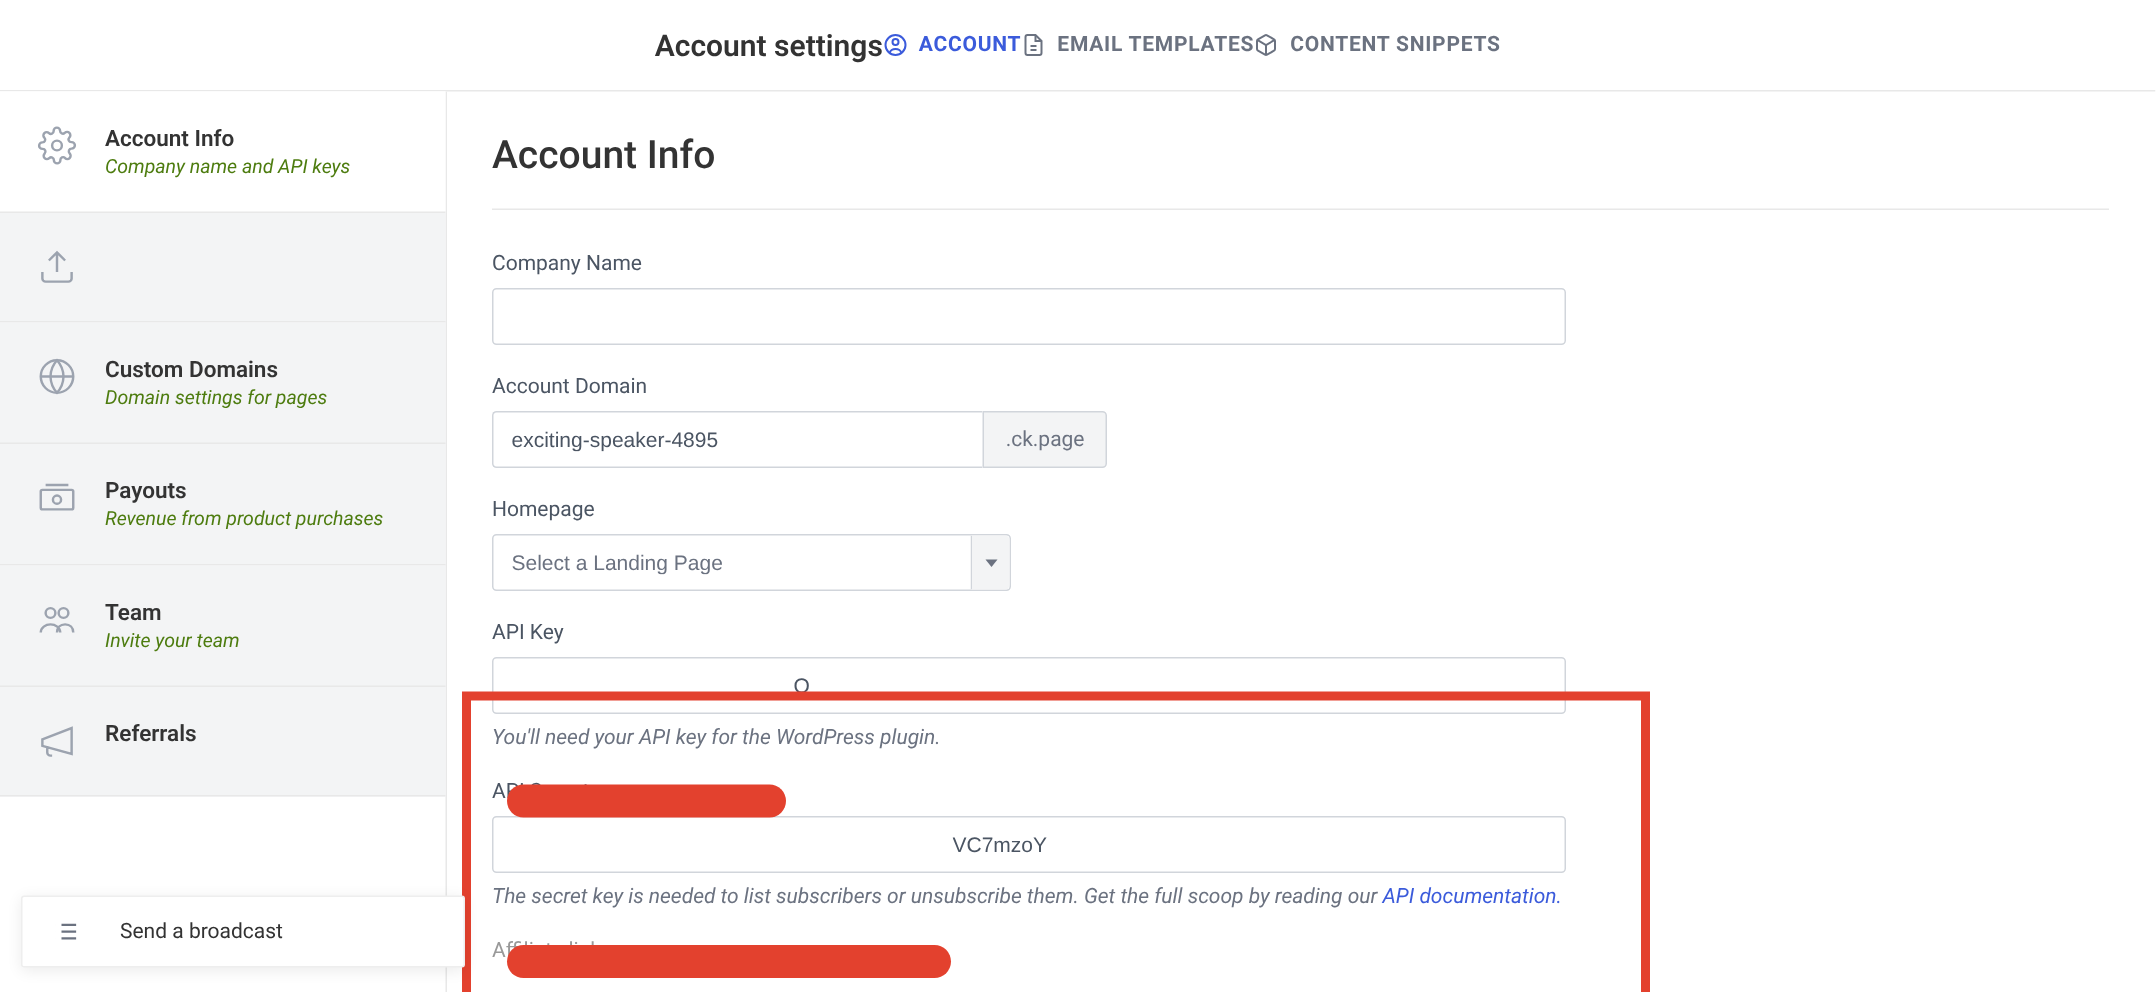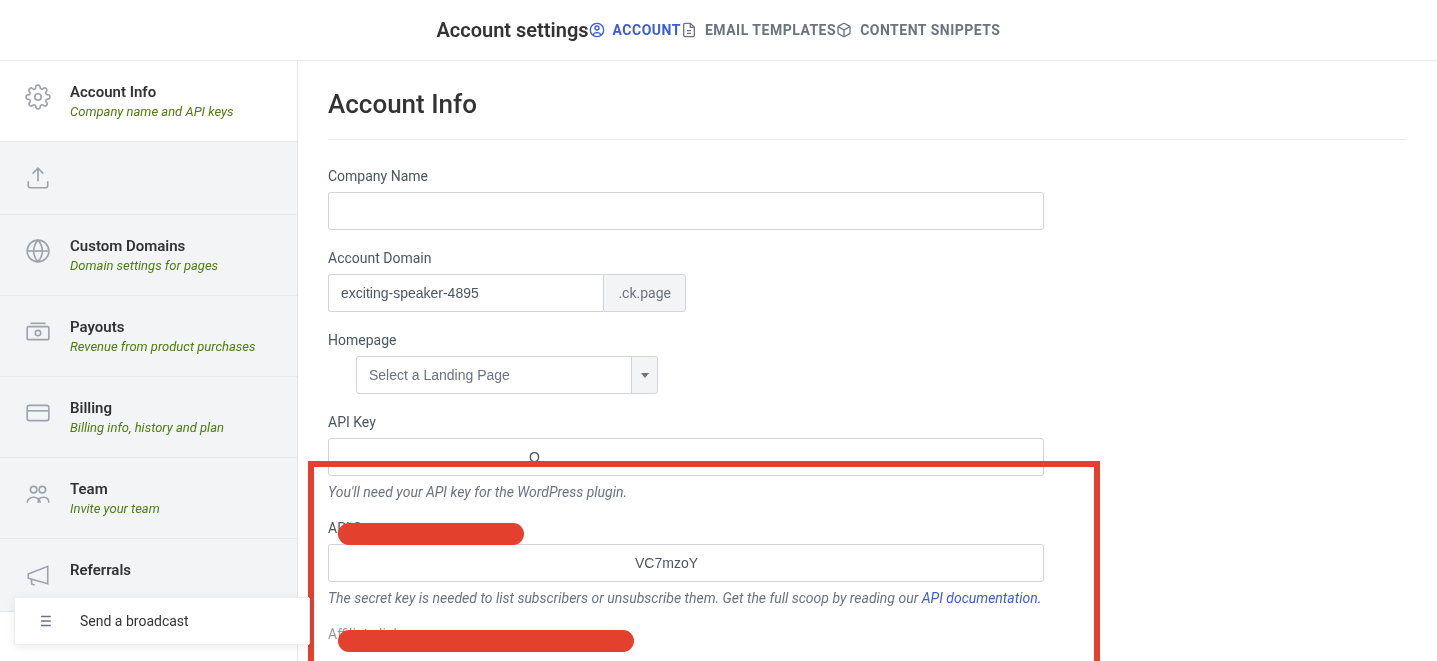--- a/index.html
+++ b/index.html
@@ -25,25 +25,25 @@
     
     .content { flex: 1; padding: 28px 30px; position: relative; }
     .content h1 { font-size: 26px; font-weight: 500; color: #333; margin-bottom: 28px; padding-bottom: 20px; border-bottom: 1px solid #e8e8e8; max-width: 1078px;}
     
     .field { margin-bottom: 20px; }
     .field-label { font-size: 14px; color: #4b5563; margin-bottom: 8px; display: block; }
     .field-input { width: 716px; padding: 10px 12px; border: 1px solid #d1d5db; border-radius: 3px; font-size: 14px; color: #4b5563; background: #fff; }
     .field-help { font-size: 14px; font-style: italic; color: #6b7280; margin-top: 8px; }
     .field-help a { color: #3b5bdb; text-decoration: none; }
     
-    .domain-group { display: flex; width: 358px; justify-content: space-between; }
+    .domain-group { display: flex; width: 410px; justify-content: space-between; }
     .domain-group input { flex: 1; border-radius: 3px 0 0 3px; border-right: none; width: auto; }
     .domain-suffix { padding: 10px 14px; background: #f3f4f5; border: 1px solid #d1d5db; border-radius: 0 3px 3px 0; font-size: 14px; color: #6b7280; }
     
-    .select-wrap { position: relative; width: 302px; margin-left: 28px; }
+    .select-wrap { position: relative; width: 346px; }
     .select-wrap select { width: 100%; padding: 10px 12px; border: 1px solid #d1d5db; border-radius: 3px; font-size: 14px; color: #6b7280; background: #fff; appearance: none; cursor: pointer; }
     .select-caret { position: absolute; right: 1px; top: 1px; bottom: 1px; width: 26px; background: #f3f4f5; border-left: 1px solid #d1d5db; display: flex; align-items: center; justify-content: center; pointer-events: none; border-radius: 0 3px 3px 0;}
     .select-caret::after { content: ''; border-left: 4px solid transparent; border-right: 4px solid transparent; border-top: 5px solid #6b7280; }
     
     .highlight-box { position: absolute; left: -20px; top: 293px; width: 792px; height: 224px; border: 6px solid #e3412e; pointer-events: none; }
     .redact1 { position: absolute; left: 10px; top: 355px; width: 186px; height: 22px; background: #e3412e; border-radius: 11px; pointer-events: none; }
     .redact2 { position: absolute; left: 10px; top: 462px; width: 296px; height: 22px; background: #e3412e; border-radius: 11px; pointer-events: none; }
     
     .broadcast-btn { position: fixed; left: 14px; bottom: 16px; background: #fff; padding: 14px 120px 14px 20px; border: 1px solid #eee; box-shadow: 0 2px 10px rgba(0,0,0,0.08); display: flex; align-items: center; gap: 27px; font-size: 14px; color: #333; cursor: pointer; border-radius: 2px;}
     .broadcast-btn svg { width: 18px; height: 18px; color: #6b7280; }
@@ -120,32 +120,20 @@
       <div class="sidebar-item-icon">
           <svg viewBox="0 0 24 24" fill="none" stroke="currentColor" stroke-width="1.5">
             <rect x="2" y="7" width="20" height="12" rx="1"></rect>
             <circle cx="12" cy="13" r="2.5"></circle>
             <path d="M5 4h14"></path>
           </svg>
         </div>
       <div class="sidebar-item-text">
         <div class="sidebar-item-title">Payouts</div>
         <div class="sidebar-item-sub">Revenue from product purchases</div>
-      </div>
-    </div>
-    <div class="sidebar-item">
-      <div class="sidebar-item-icon">
-          <svg viewBox="0 0 24 24" fill="none" stroke="currentColor" stroke-width="1.5">
-            <rect x="2" y="5" width="20" height="14" rx="2"></rect>
-            <line x1="2" y1="10" x2="22" y2="10"></line>
-          </svg>
-        </div>
-      <div class="sidebar-item-text">
-        <div class="sidebar-item-title">Billing</div>
-        <div class="sidebar-item-sub">Billing info, history and plan</div>
       </div>
     </div>
     <div class="sidebar-item">
       <div class="sidebar-item-icon">
           <svg viewBox="0 0 24 24" fill="none" stroke="currentColor" stroke-width="1.5">
             <circle cx="8" cy="8" r="3"></circle>
             <circle cx="16" cy="8" r="3"></circle>
             <path d="M2 20c0-3 3-5 6-5s6 2 6 5M12 20c0-3 2-5 5-5s5 2 5 5"></path>
           </svg>
         </div>

